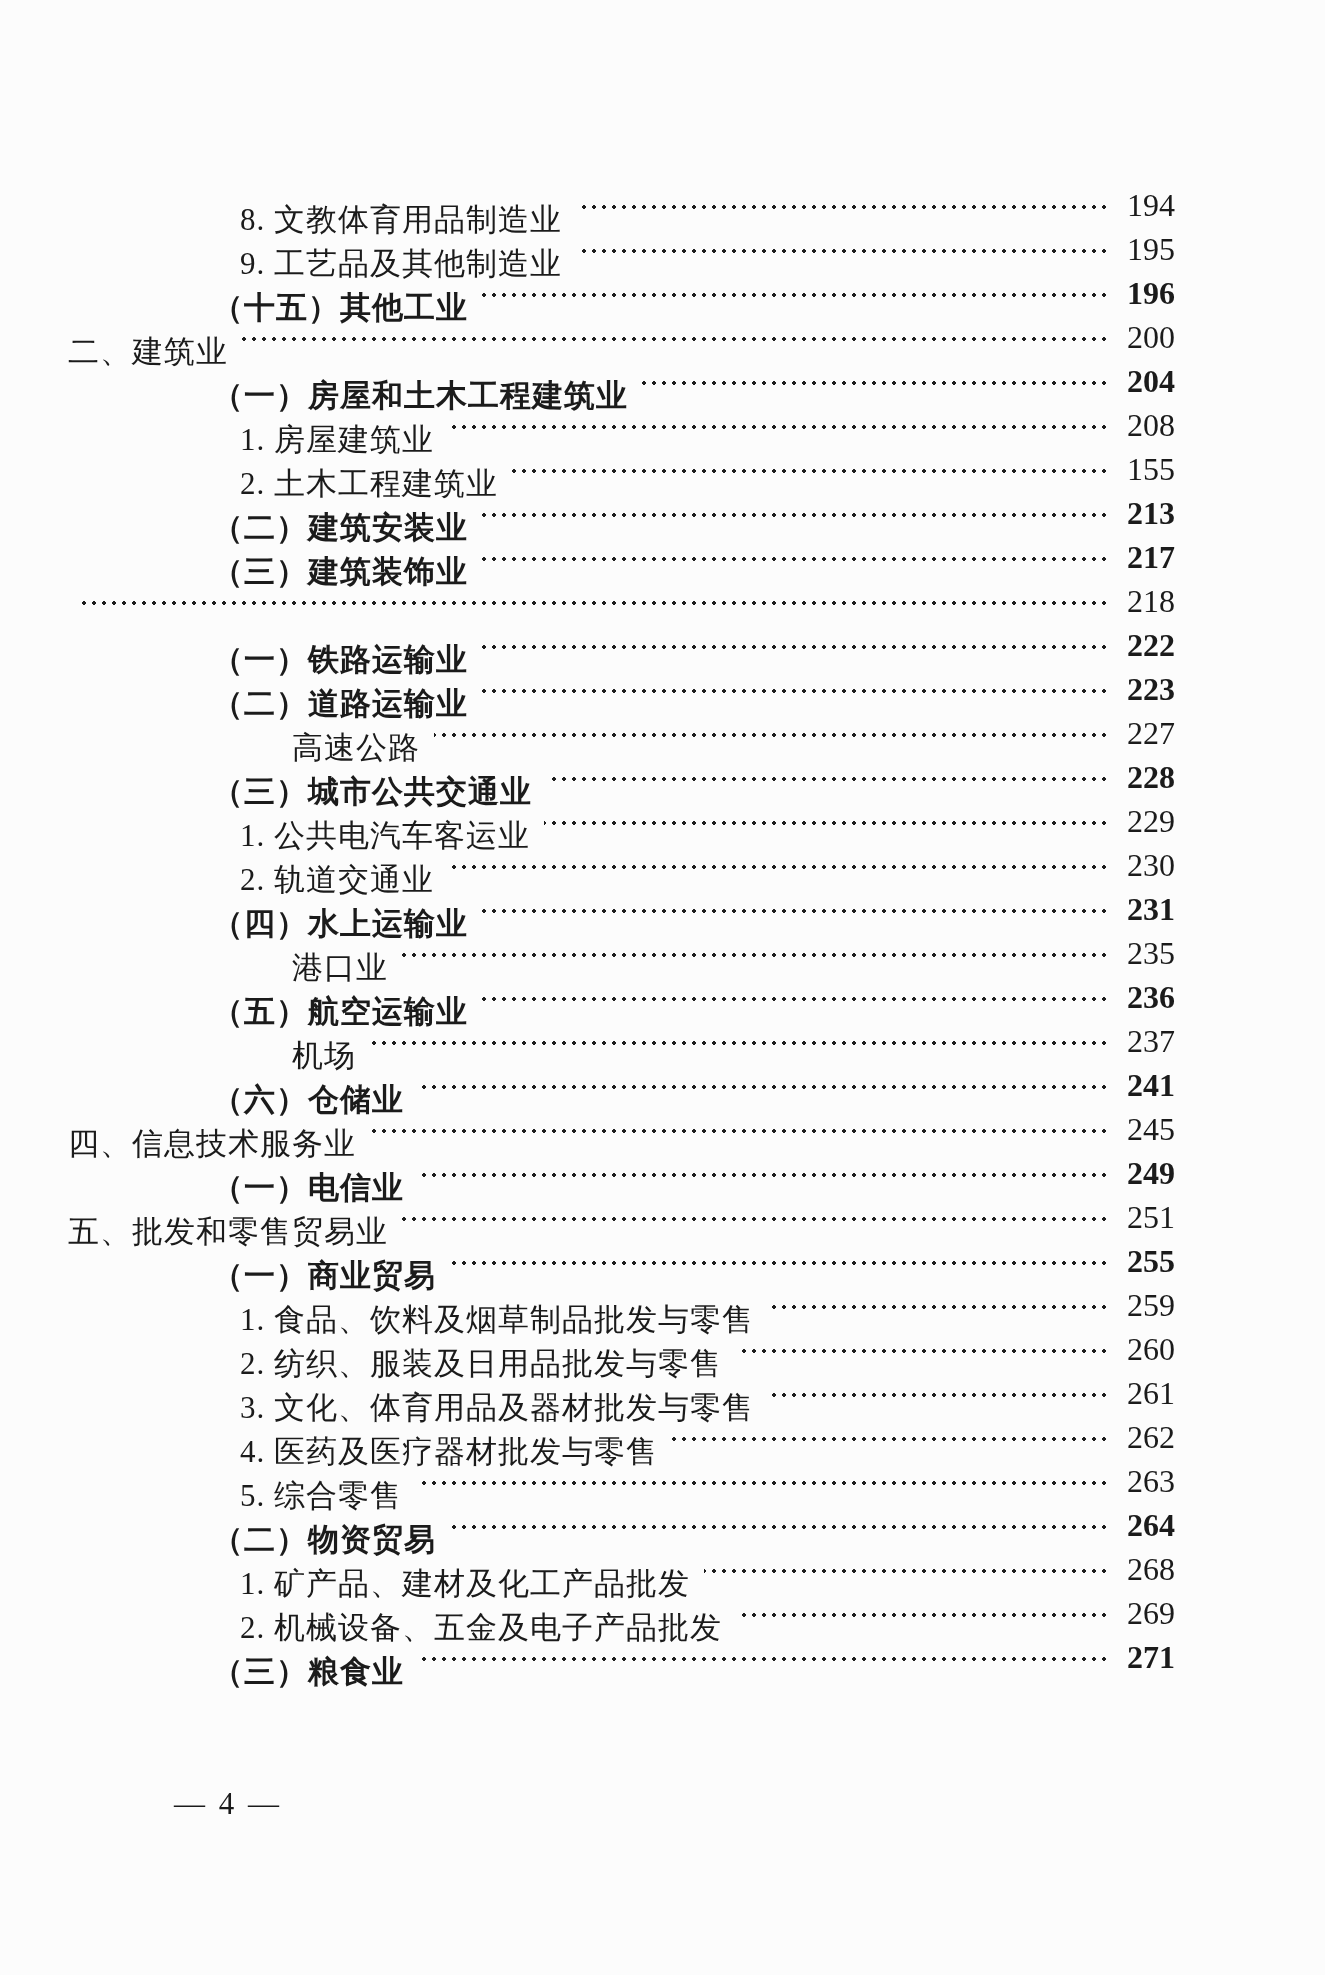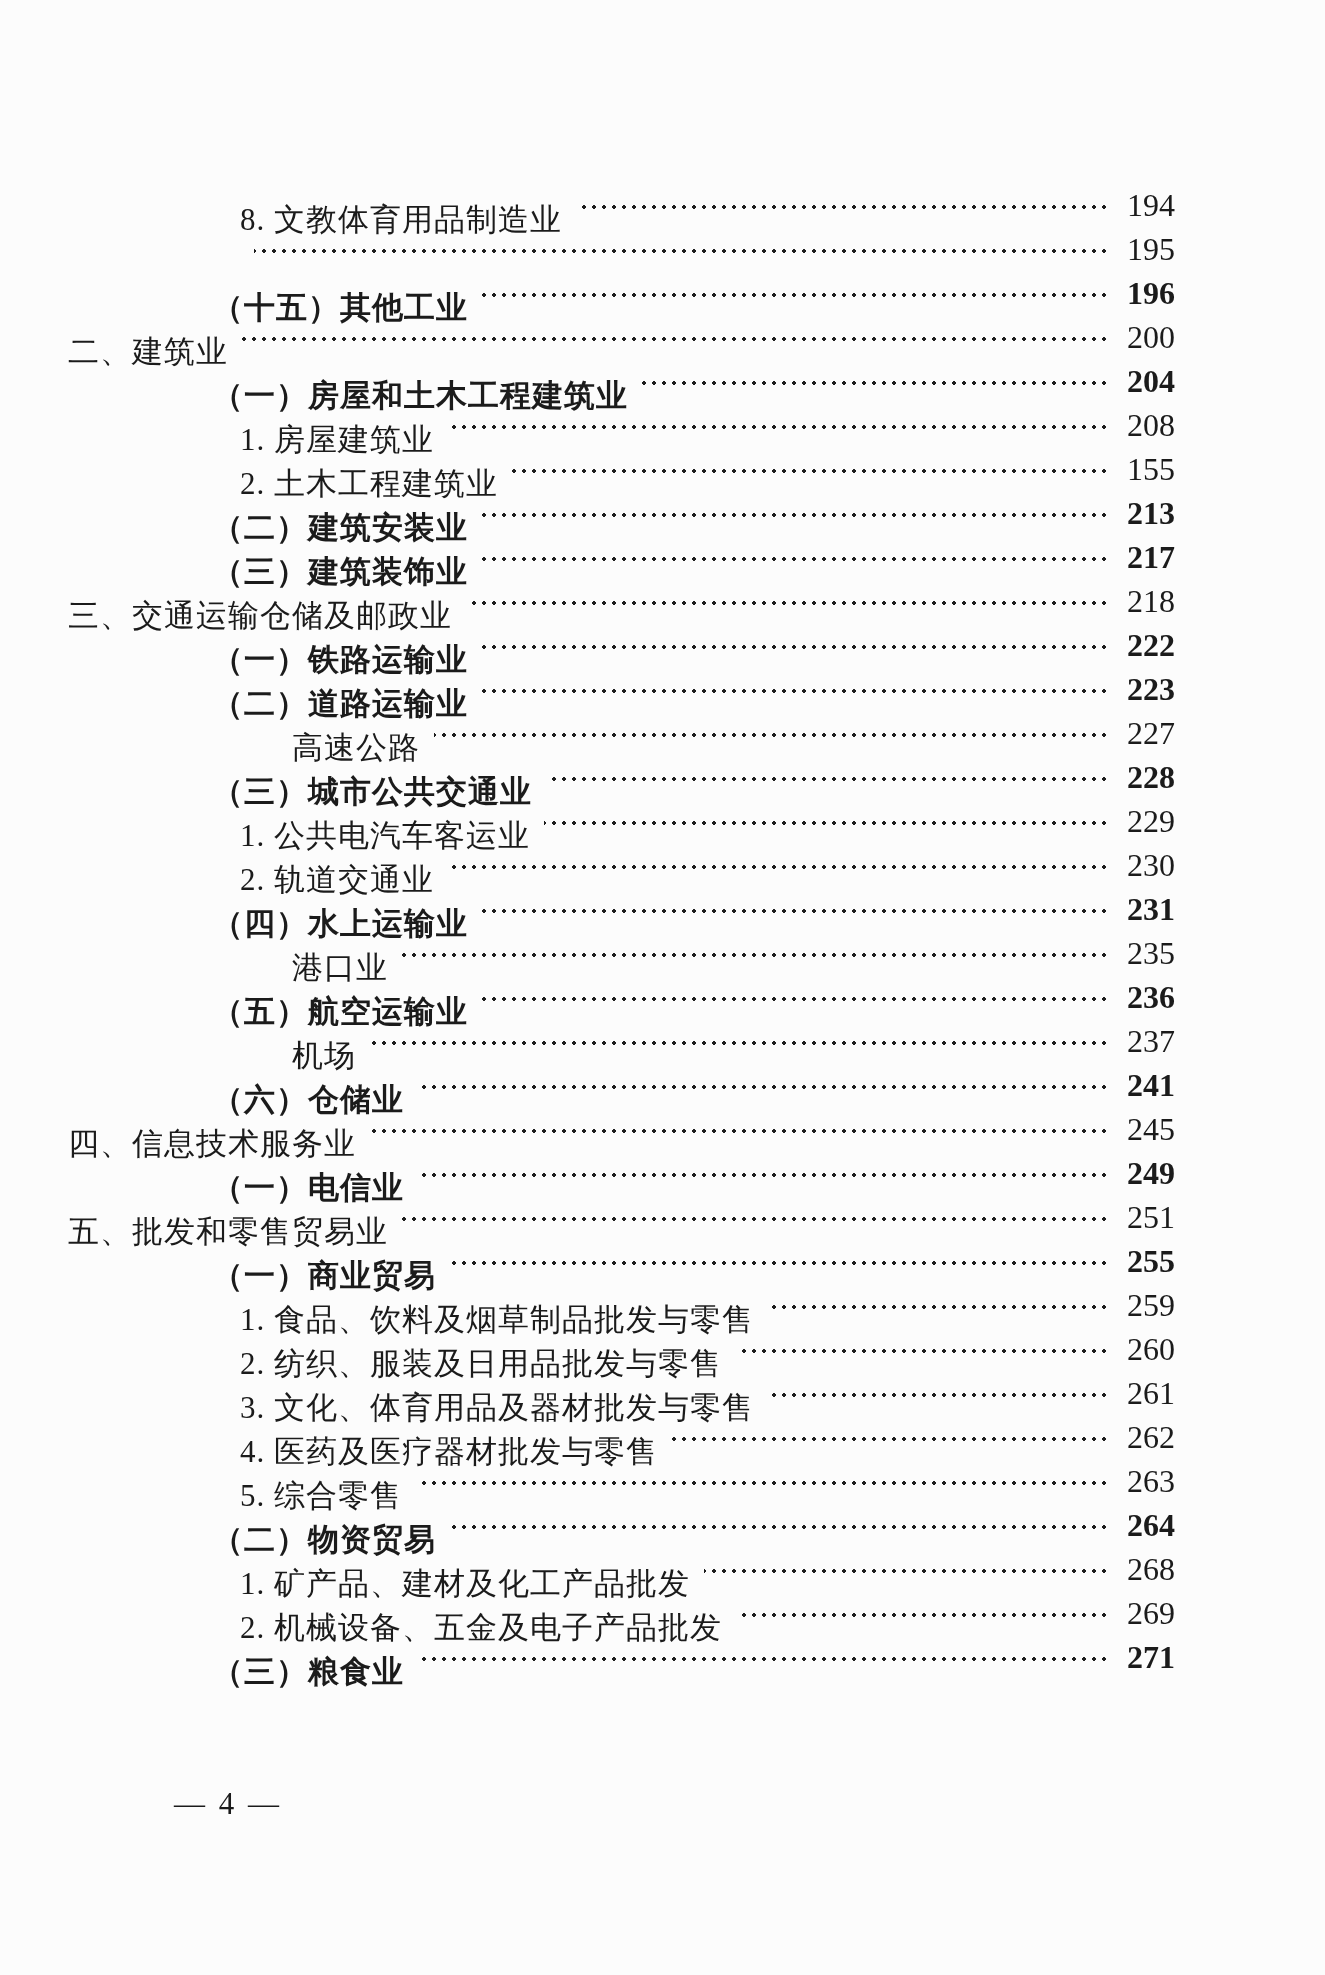--- a/index.html
+++ b/index.html
@@ -69,20 +69,21 @@
 
 <div class="page">
   <div class="toc" id="toc-list">
   <div class="row lv3">
     <span class="label">8. 文教体育用品制造业</span>
     <span class="leader"></span>
     <span class="pagenum">194</span>
   </div>
 
   <div class="row lv3">
+    <span class="label">9. 工艺品及其他制造业</span>
     <span class="leader"></span>
     <span class="pagenum">195</span>
   </div>
 
   <div class="row lv2">
     <span class="label">（十五）其他工业</span>
     <span class="leader"></span>
     <span class="pagenum">196</span>
   </div>
 
@@ -116,21 +117,20 @@
     <span class="pagenum">213</span>
   </div>
 
   <div class="row lv2">
     <span class="label">（三）建筑装饰业</span>
     <span class="leader"></span>
     <span class="pagenum">217</span>
   </div>
 
   <div class="row lv1">
-    <span class="label">三、交通运输仓储及邮政业</span>
     <span class="leader"></span>
     <span class="pagenum">218</span>
   </div>
 
   <div class="row lv2">
     <span class="label">（一）铁路运输业</span>
     <span class="leader"></span>
     <span class="pagenum">222</span>
   </div>
 

